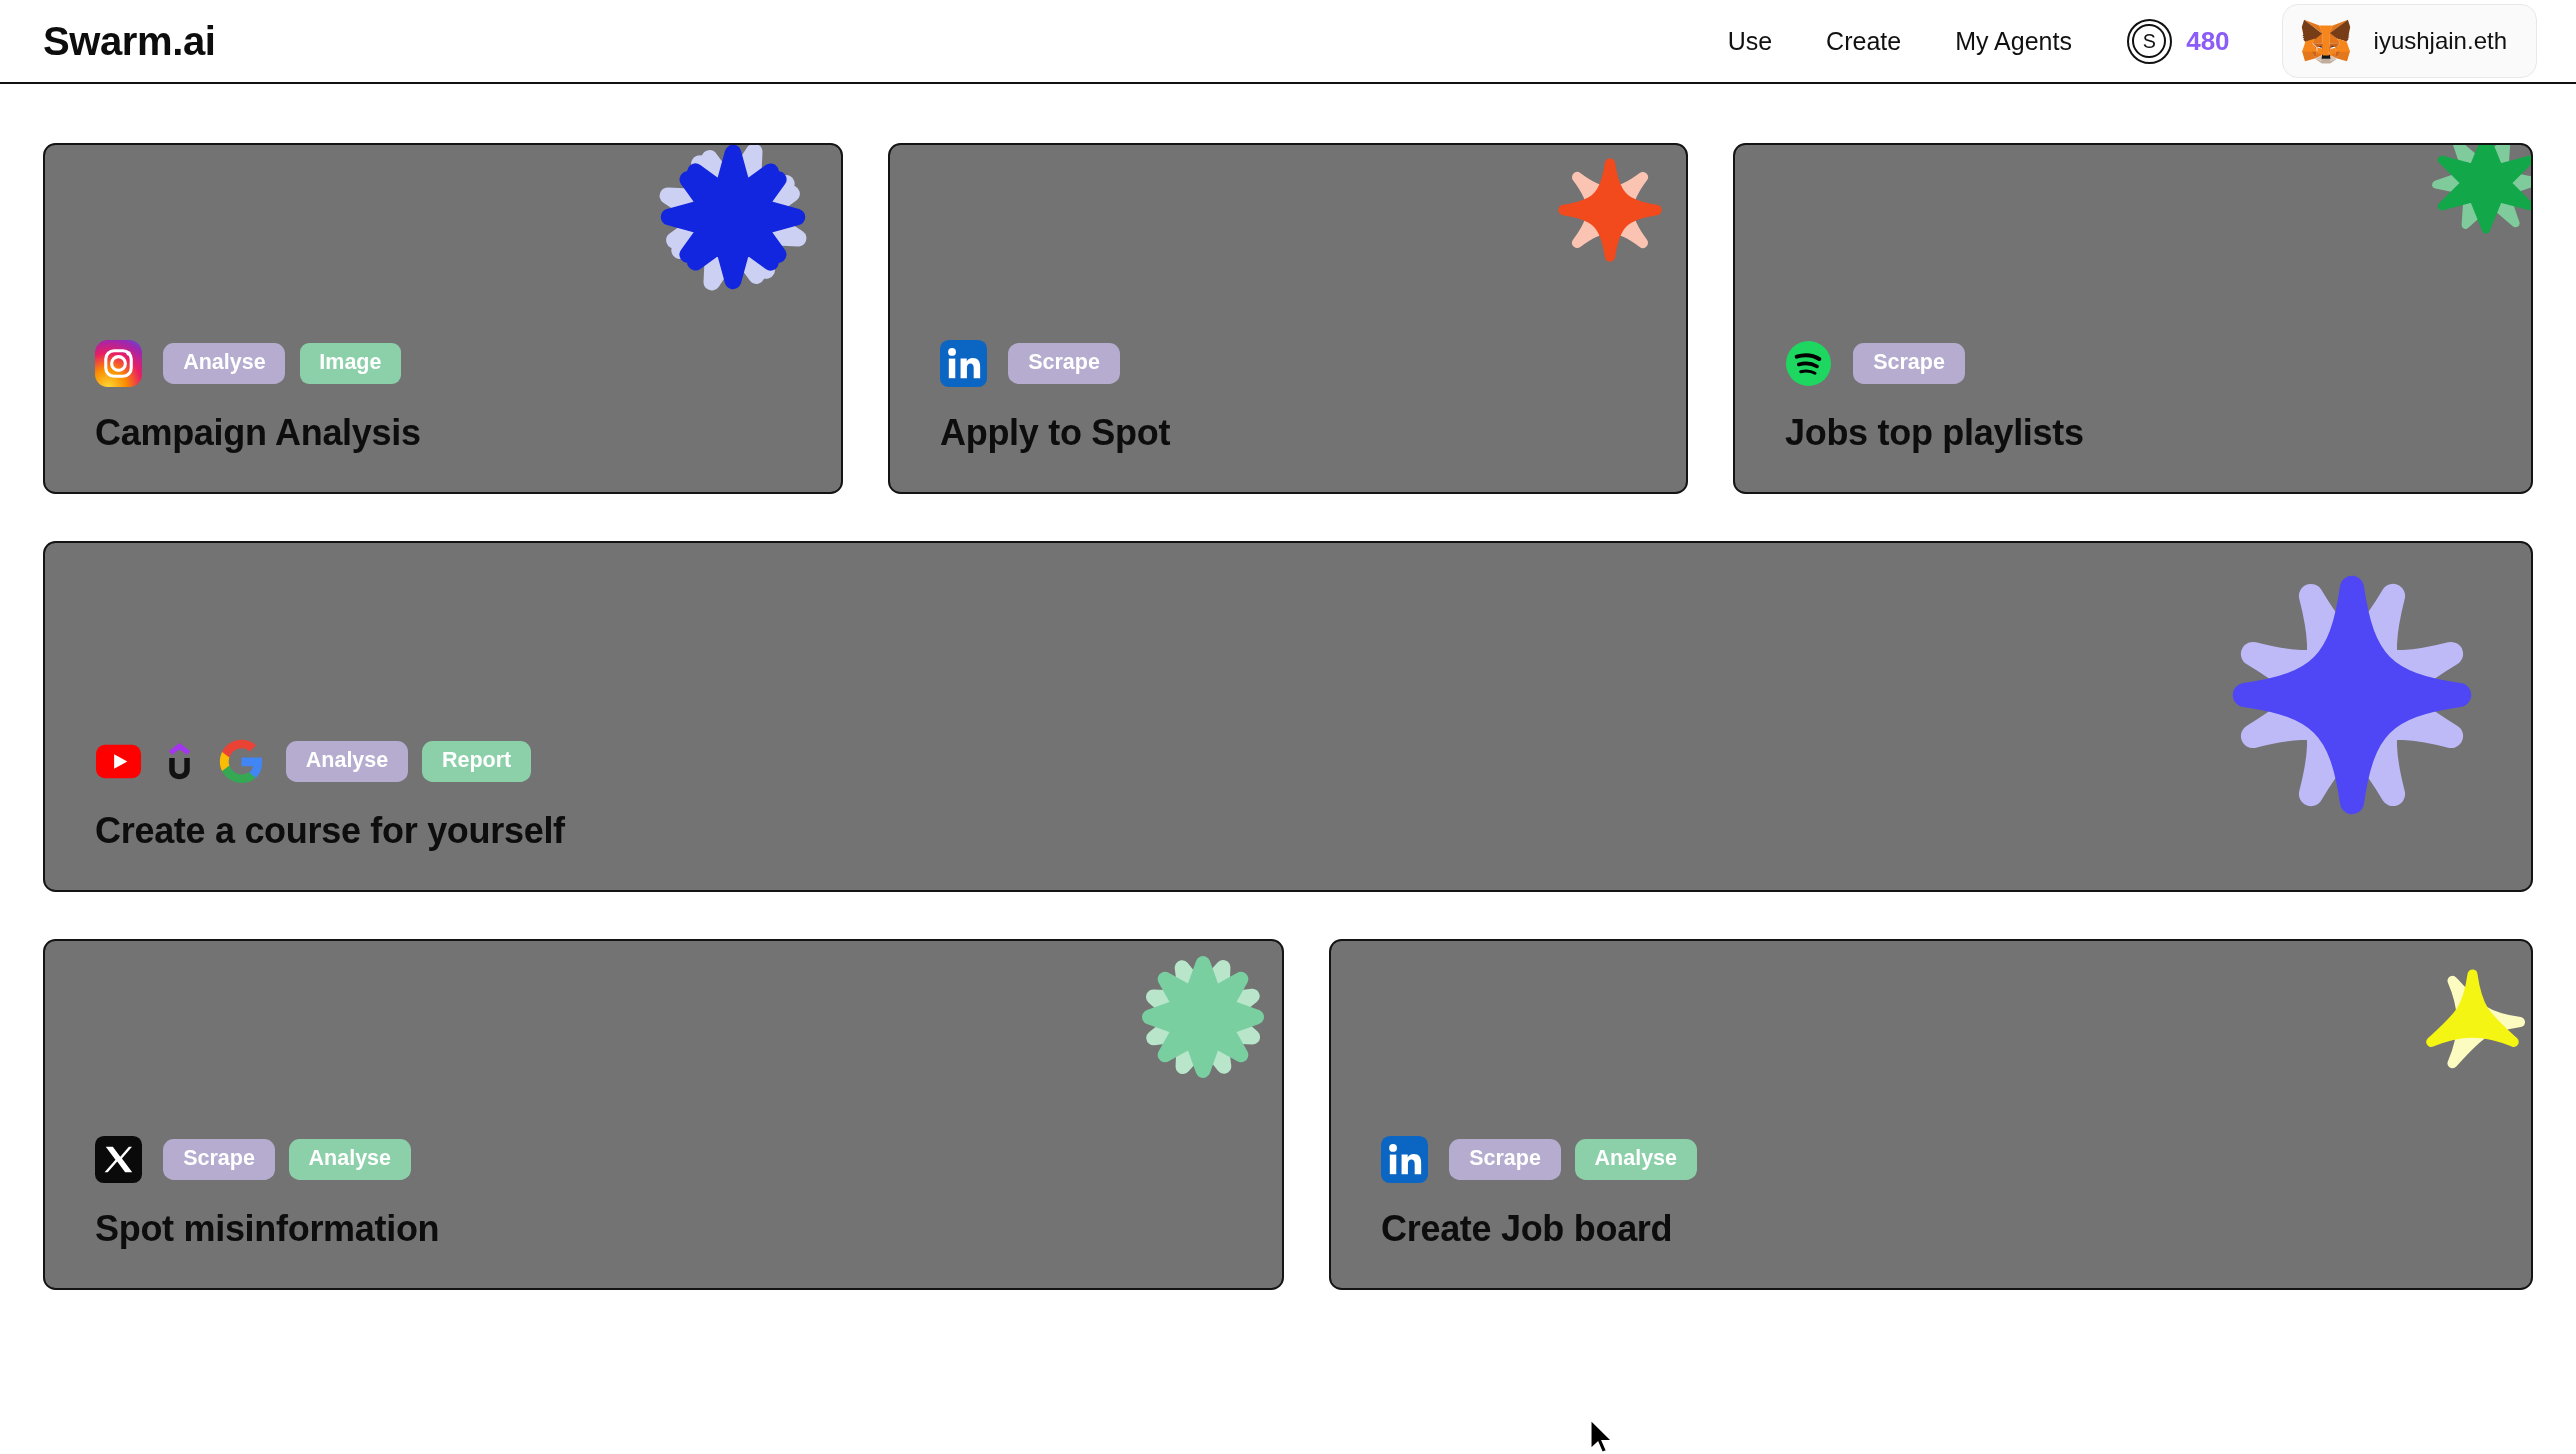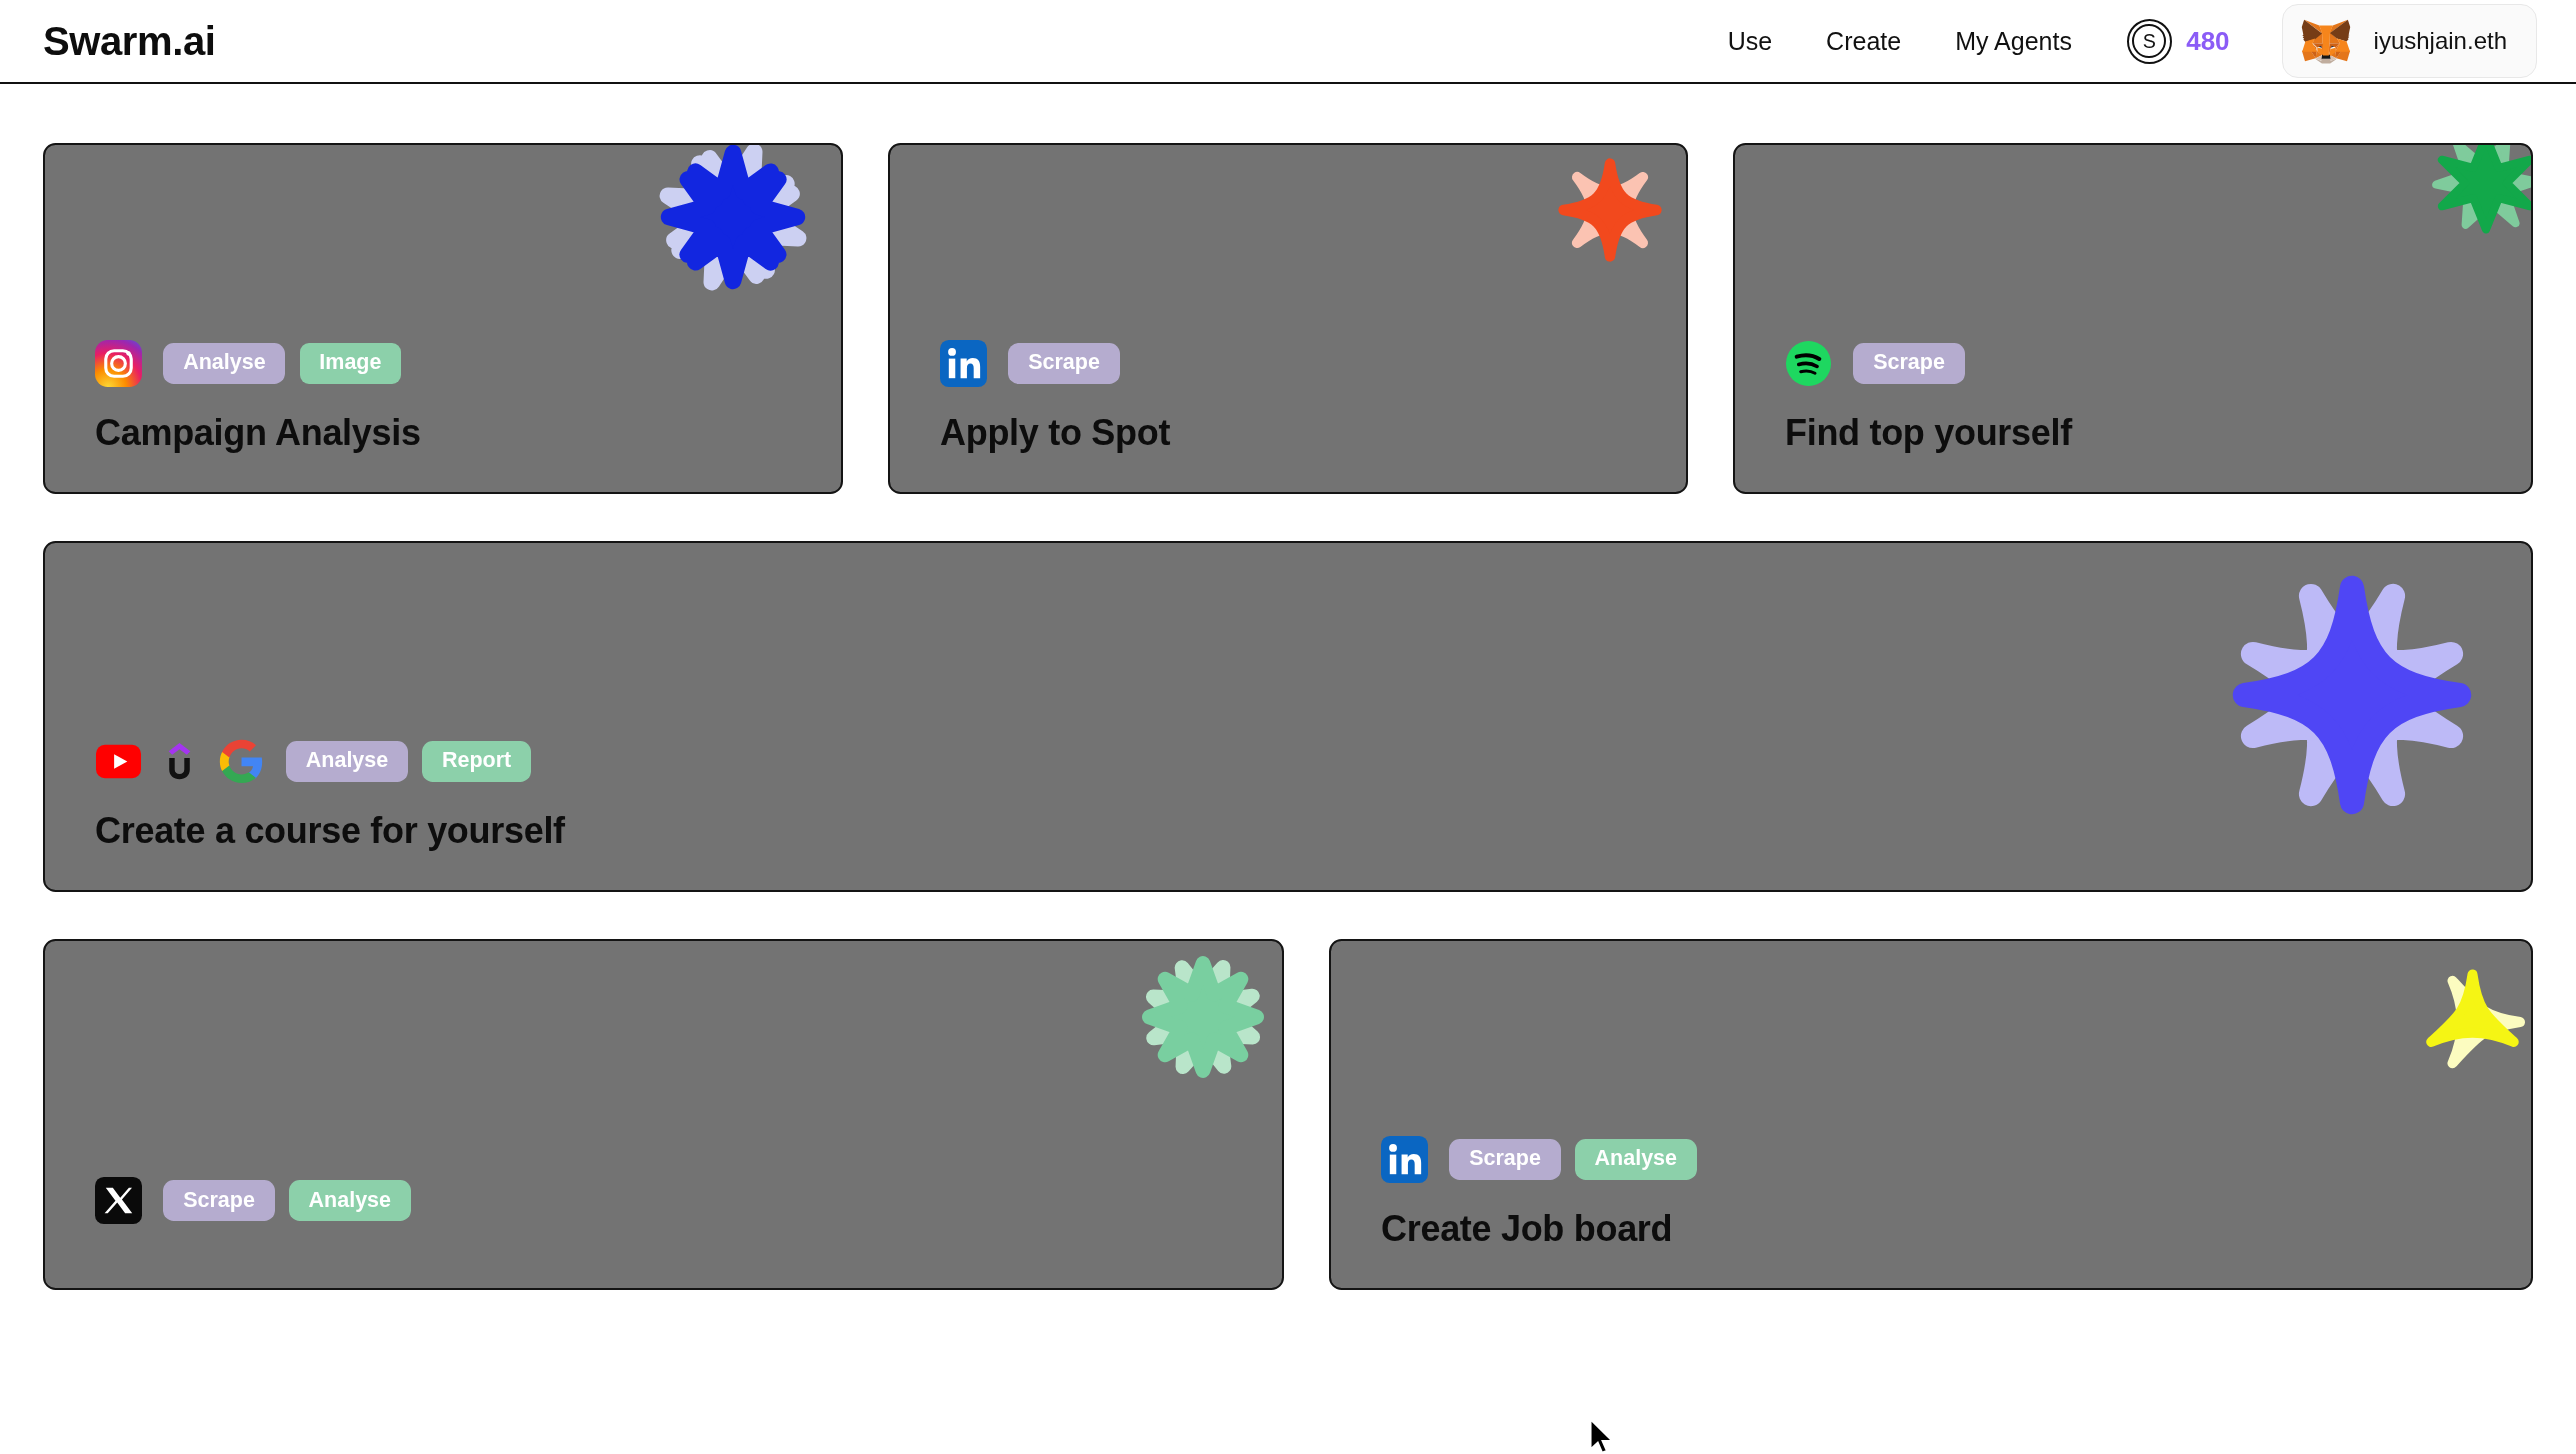--- a/index.html
+++ b/index.html
@@ -294,21 +294,21 @@
               <svg class="brand-icon" viewBox="0 0 48 48">
                 <circle cx="24" cy="24" r="23" fill="#1ed760"></circle>
                 <path d="M12 17c8-2.4 16.5-1.6 23 2.3" fill="none" stroke="#000" stroke-width="4.2" stroke-linecap="round"></path>
                 <path d="M14 25c6.6-1.9 13.4-1.2 18.8 2" fill="none" stroke="#000" stroke-width="3.6" stroke-linecap="round"></path>
                 <path d="M16 32.4c5.2-1.4 10.5-.9 14.7 1.6" fill="none" stroke="#000" stroke-width="3" stroke-linecap="round"></path>
               </svg>
             </span>
           </div>
           <div class="badge purple" style="background: rgb(181, 172, 207);">Scrape</div>
         </div>
-        <div class="card-title">Find top yourself</div>
+        <div class="card-title">Jobs top playlists</div>
       </div>
     </div>
   </div>
 
   <div class="row row2">
     <div class="card">
       <div class="decor" style="top:18px; right:45px;">
         <svg width="268" height="268" viewBox="0 0 100 100">
           <g transform="translate(50,50)">
             <g fill="#bdbaf7" stroke="#bdbaf7" stroke-width="9" stroke-linejoin="round">
@@ -368,20 +368,21 @@
             <span>
               <svg class="brand-icon" viewBox="0 0 48 48">
                 <rect x="0" y="0" width="48" height="48" rx="9" fill="#0a0a0a"></rect>
                 <path d="M11 11h7.2l7.6 10.2L34.6 11h3.2l-10.3 11.9L38 37h-7.2l-8.1-10.9L13 37H9.8l11.1-12.8z" fill="#fff"></path>
               </svg>
             </span>
           </div>
           <div class="badge purple" style="background: rgb(181, 172, 207);">Scrape</div>
           <div class="badge green" style="background: rgb(140, 208, 170);">Analyse</div>
         </div>
+        <div class="card-title">Spot misinformation</div>
       </div>
     </div>
 
     <div class="card card-b">
       <div class="decor" style="top:16px; right:-3.6px;">
         <svg width="125" height="125" viewBox="0 0 100 100">
           <g transform="translate(50,52)">
             <path transform="rotate(90)" d="M0-38 C4-10 10-5 33 16 C10 6 -10 6 -33 16 C-10-5 -4-10 0-38 Z" fill="#fcfcc0" stroke="#fcfcc0" stroke-width="8" stroke-linejoin="round"></path>
             <path d="M0-38 C4-10 10-5 33 16 C10 6 -10 6 -33 16 C-10-5 -4-10 0-38 Z" fill="#f5f514" stroke="#f5f514" stroke-width="8" stroke-linejoin="round"></path>
           </g>

